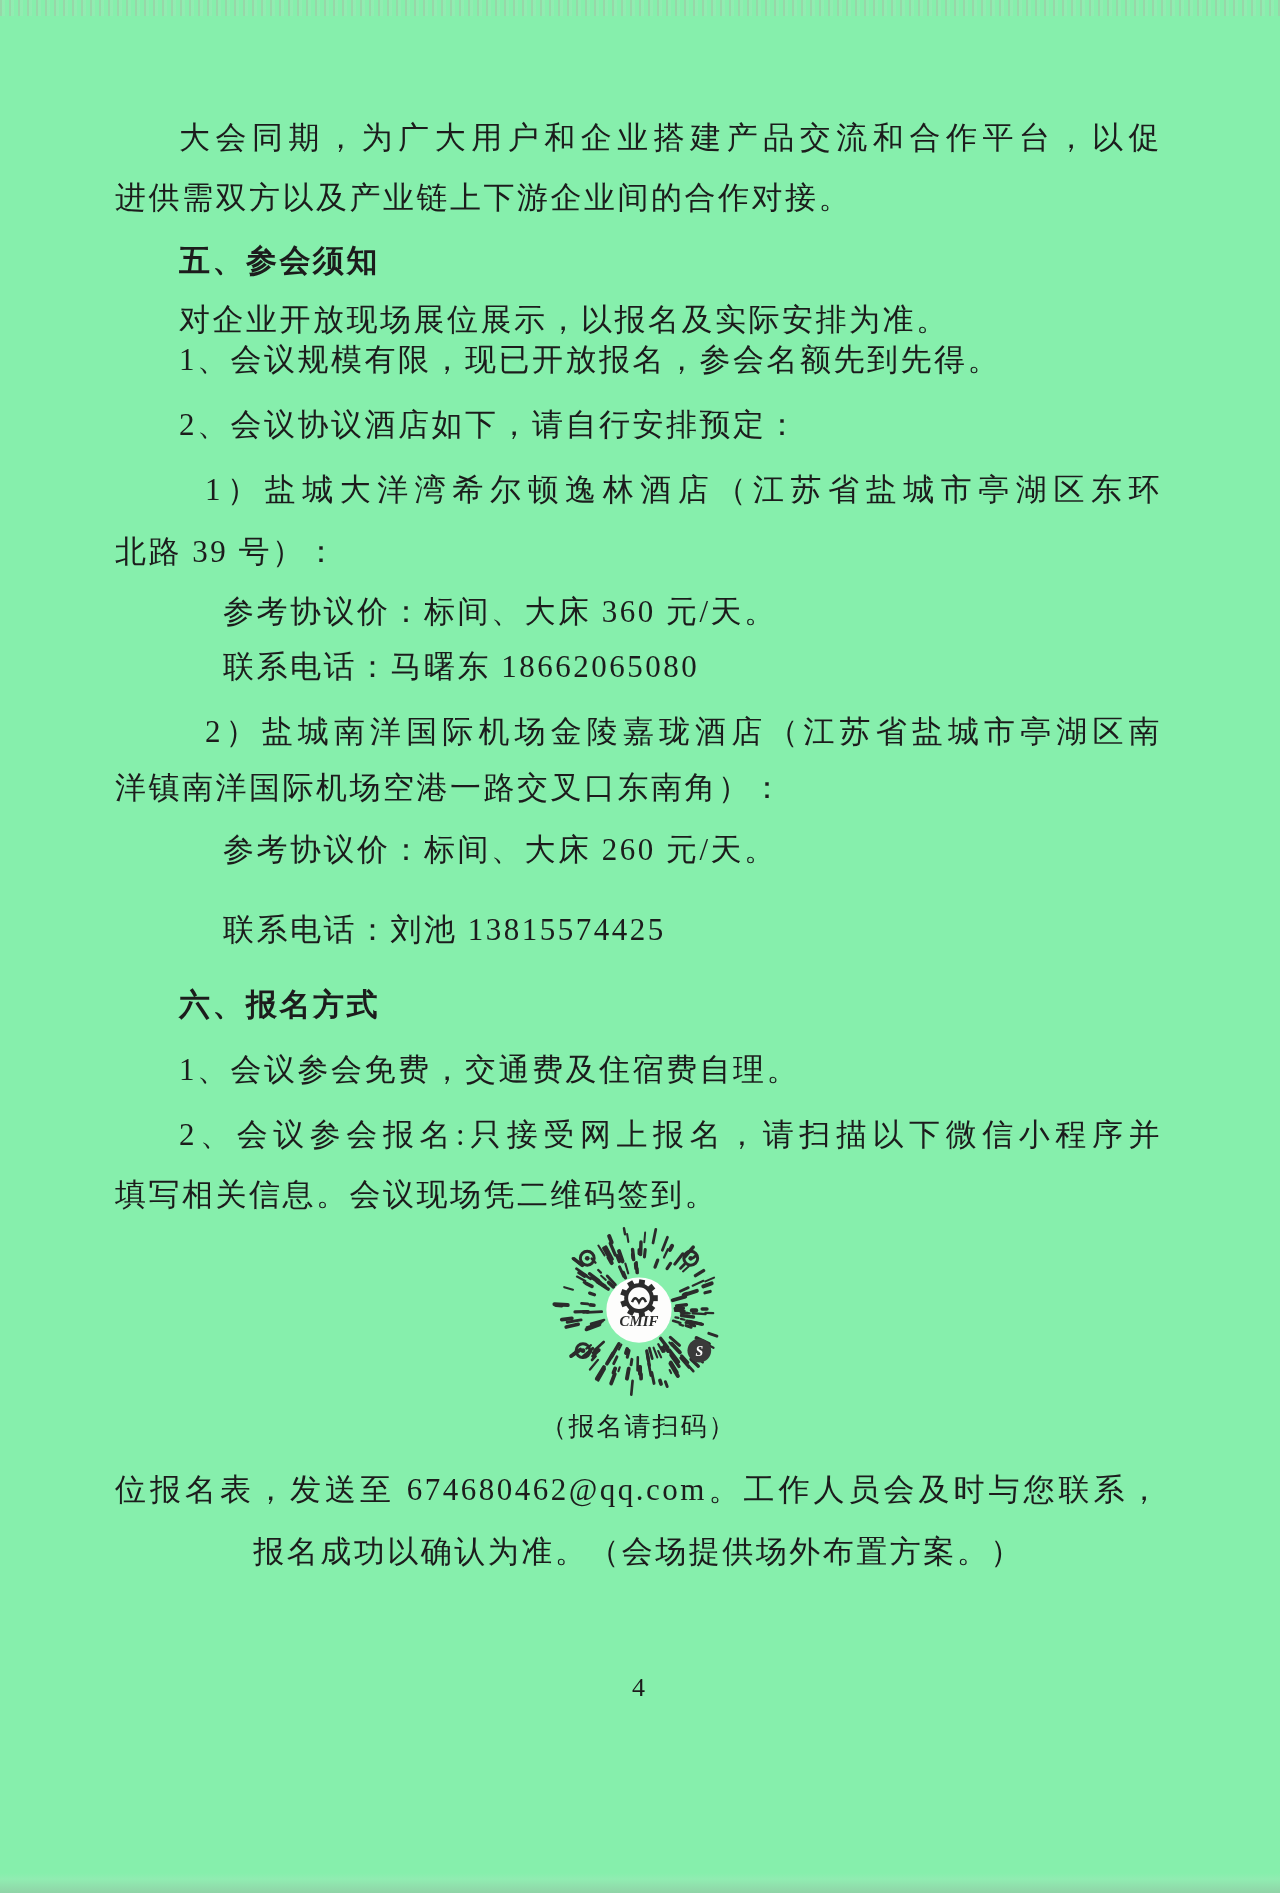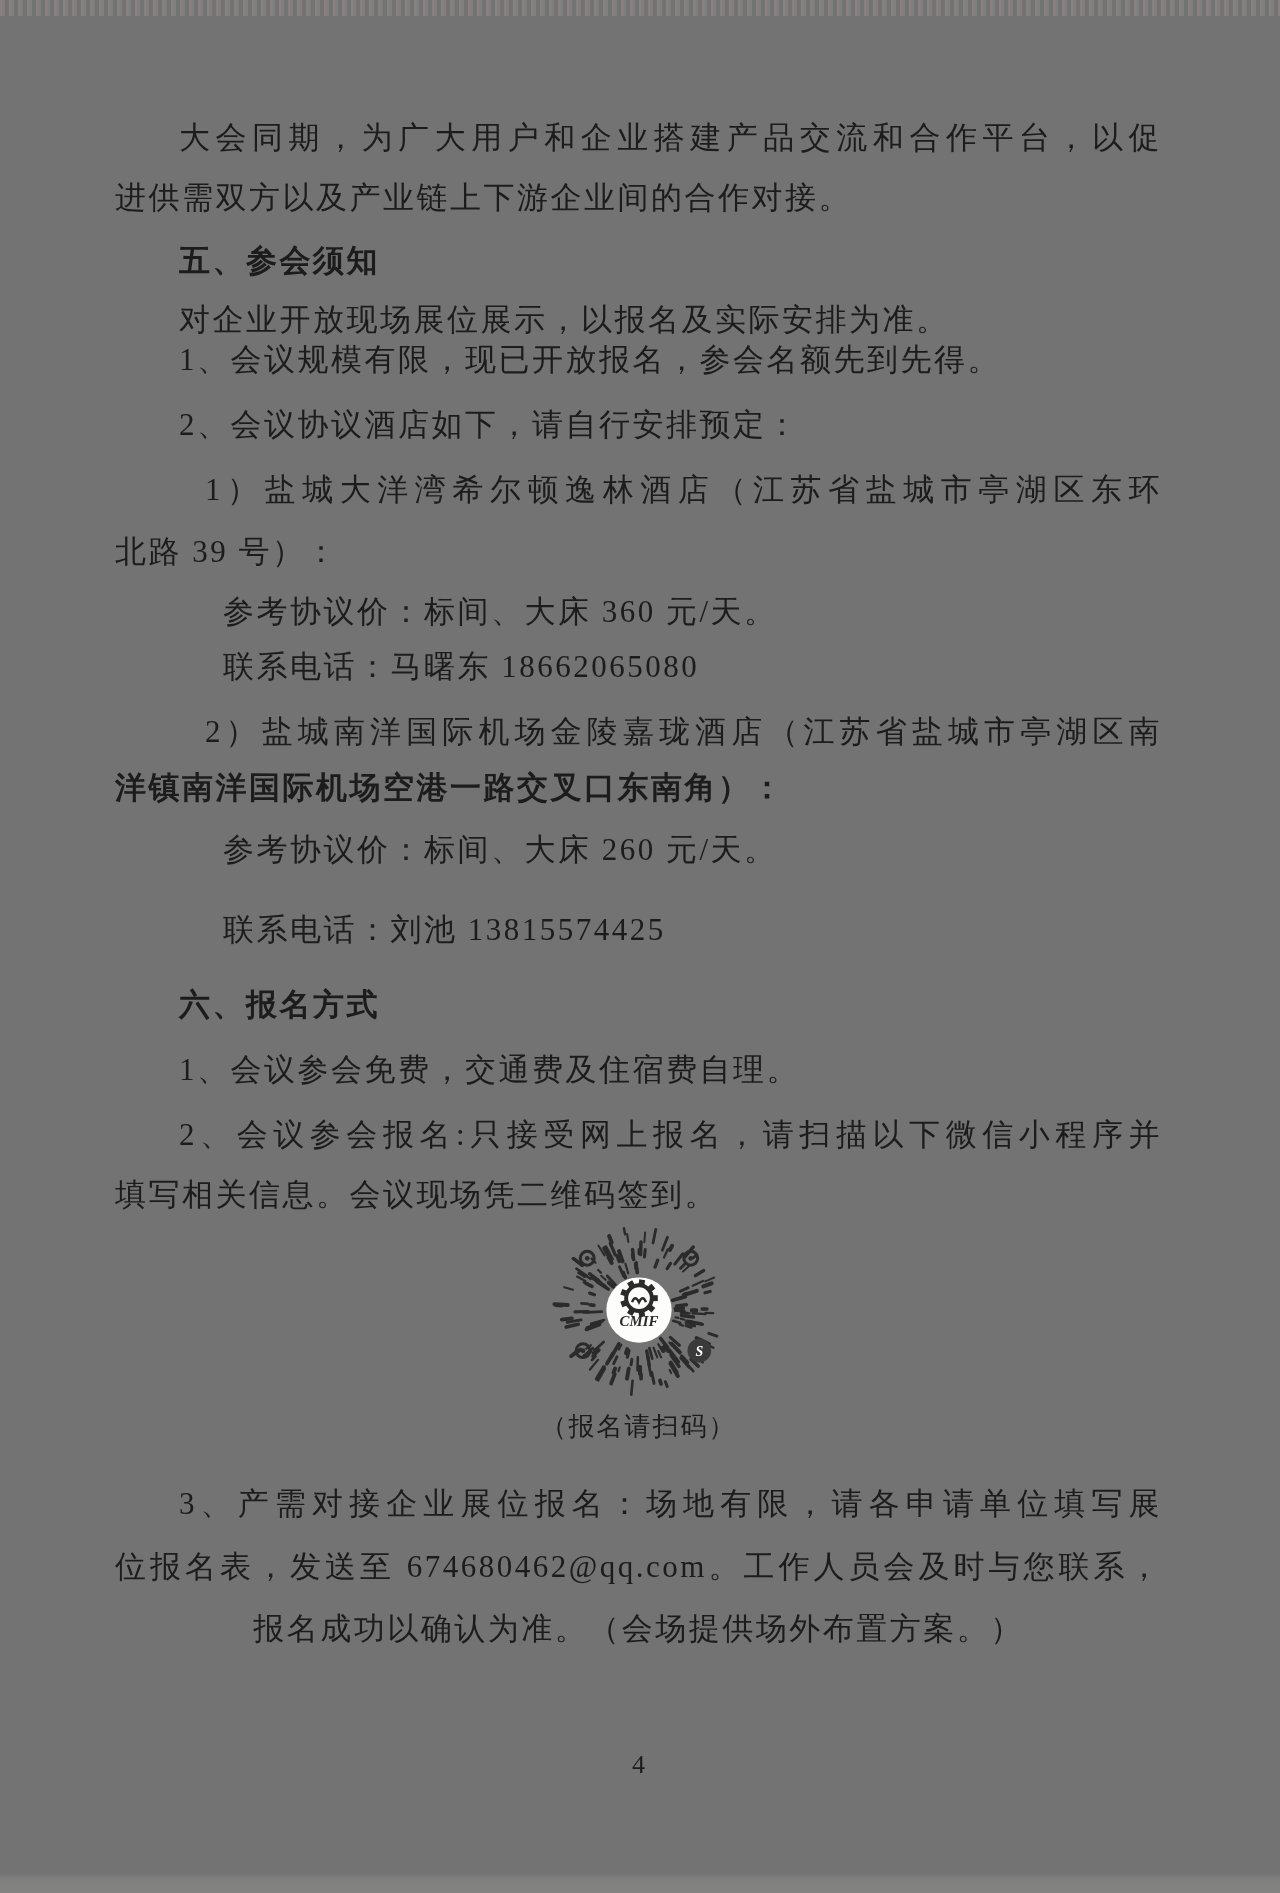--- a/index.html
+++ b/index.html
@@ -1,20 +1,20 @@
 <!DOCTYPE html>
 <html><head>
 <meta charset="utf-8">
 <style>
   html,body { margin:0; padding:0; background:#ffffff; }
   .page {
     position:relative;
     width:1280px; height:1893px;
     margin:0 auto;
-    background:#737373;
+    background:#86efac;
     box-sizing:border-box;
     padding:118px 118px 0 115px;
     font-family:"Liberation Serif","DejaVu Serif",serif;
     color:#1c1c1c;
     overflow:hidden;
   }
   
   .scan-band-top {
     position:absolute; top:0; left:0; right:0; height:16px;
     background:repeating-linear-gradient(90deg,
@@ -57,21 +57,21 @@
   <div class="line ind2" style="margin-top:19px;">对企业开放现场展位展示，以报名及实际安排为准。</div>
   <div class="line ind2" style="">1、会议规模有限，现已开放报名，参会名额先到先得。</div>
   <div class="line ind2" style="margin-top:25px;">2、会议协议酒店如下，请自行安排预定：</div>
 
   <div class="line ind3 full" style="margin-top:25px;">1）盐城大洋湾希尔顿逸林酒店（江苏省盐城市亭湖区东环</div>
   <div class="line" style="margin-top:22px;">北路 39 号）：</div>
   <div class="line ind4" style="margin-top:20px;">参考协议价：标间、大床 360 元/天。</div>
   <div class="line ind4" style="margin-top:15px;">联系电话：马曙东 18662065080</div>
 
   <div class="line ind3 full" style="margin-top:25px;">2）盐城南洋国际机场金陵嘉珑酒店（江苏省盐城市亭湖区南</div>
-  <div class="line" style="margin-top:16px;font-weight:bold;">洋镇南洋国际机场空港一路交叉口东南角）：</div>
+  <div class="line" style="margin-top:16px;">洋镇南洋国际机场空港一路交叉口东南角）：</div>
   <div class="line ind4" style="margin-top:22px;">参考协议价：标间、大床 260 元/天。</div>
   <div class="line ind4" style="margin-top:40px;">联系电话：刘池 13815574425</div>
 
   <div class="line ind2 bold" style="margin-top:35px;">六、报名方式</div>
   <div class="line ind2" style="margin-top:25px;">1、会议参会免费，交通费及住宿费自理。</div>
   <div class="line ind2 full" style="margin-top:25px;">2、会议参会报名:只接受网上报名，请扫描以下微信小程序并</div>
   <div class="line" style="margin-top:20px;">填写相关信息。会议现场凭二维码签到。</div>
 
   <div class="qr-wrap" style="margin-top:8px;">
     <svg width="178" height="178" viewBox="0 0 180 180">
@@ -259,20 +259,19 @@
       </g>
       <g>
         <circle cx="151" cy="129" r="12" fill="#3a3a3a"></circle>
         <text x="151" y="134.5" text-anchor="middle" font-family="Liberation Serif, DejaVu Serif, serif" font-size="14" font-weight="bold" font-style="italic" fill="#fdfdfc">S</text>
       </g>
     </svg>
   </div>
 
   <div class="line caption center" style="margin-top:6px;">（报名请扫码）</div>
 
-  <div class="line ind2 full" style="margin-top:37px;">3、产需对接企业展位报名：场地有限，请各申请单位填写展</div>
   <div class="line full" style="margin-top:23px;">位报名表，发送至 674680462@qq.com。工作人员会及时与您联系，</div>
   <div class="line" style="margin-top:22px;text-align:center;">报名成功以确认为准。（会场提供场外布置方案。）</div>
 
   <div class="line pagenum center" style="margin-top:96px;">4</div>
 
   <div class="scan-band-bottom"></div>
 </div>
 
 </body></html>

